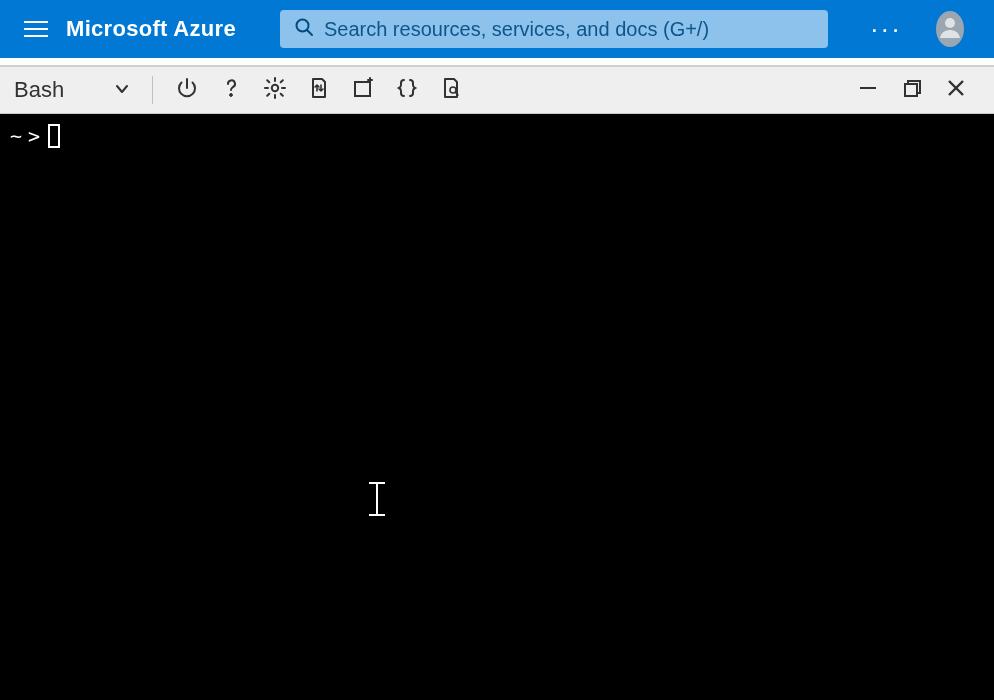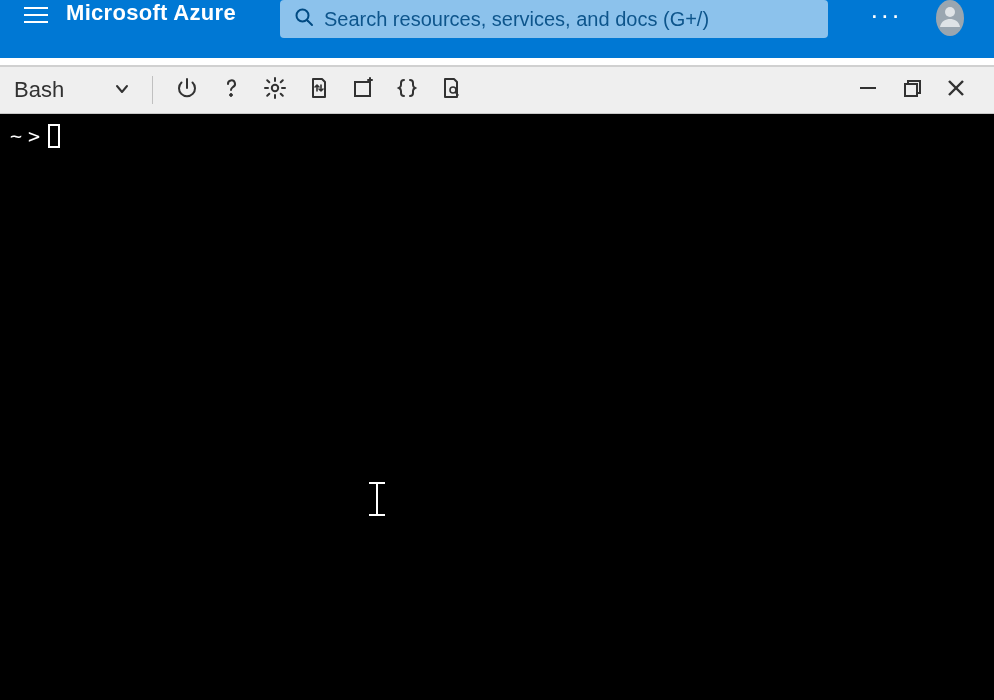--- a/index.html
+++ b/index.html
@@ -3,20 +3,21 @@
 <meta charset="utf-8">
 <style>
   * { box-sizing: border-box; margin: 0; padding: 0; }
   html, body { width: 994px; height: 700px; font-family: "Segoe UI", Arial, sans-serif; overflow: hidden; }
 
   
   .azure-header {
     height: 58px;
     background: #0078d4;
     display: flex;
+    align-items: center;
     padding: 0 30px 0 24px;
     gap: 18px;
   }
   .hamburger {
     width: 30px; height: 30px; display:flex; flex-direction:column; justify-content:center; gap:5px;
     cursor: pointer;
   }
   .hamburger span { display:block; height:2px; background:#fff; width:24px; }
   .portal-title { color:#fff; font-weight:600; font-size:22px; letter-spacing:0.3px; white-space:nowrap; }
   .search-wrap {

